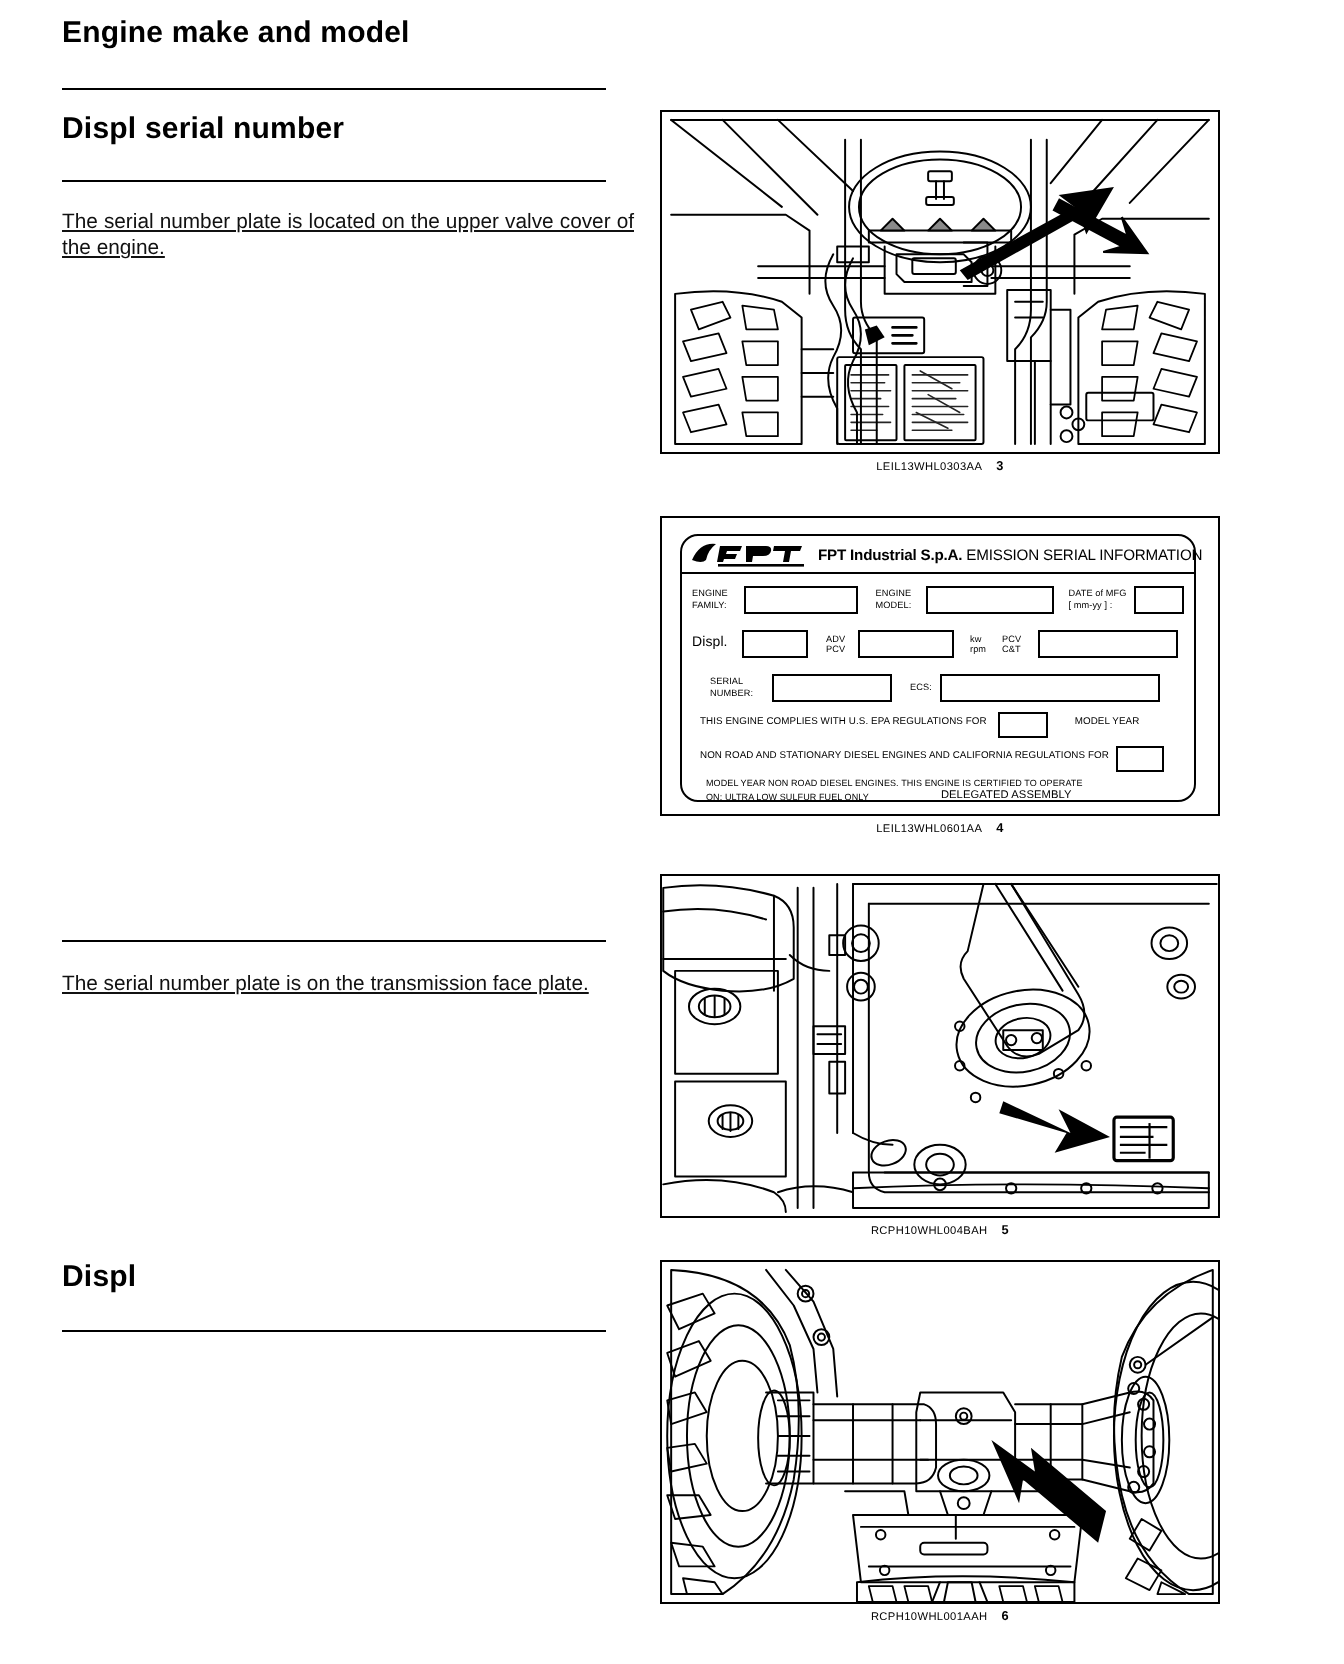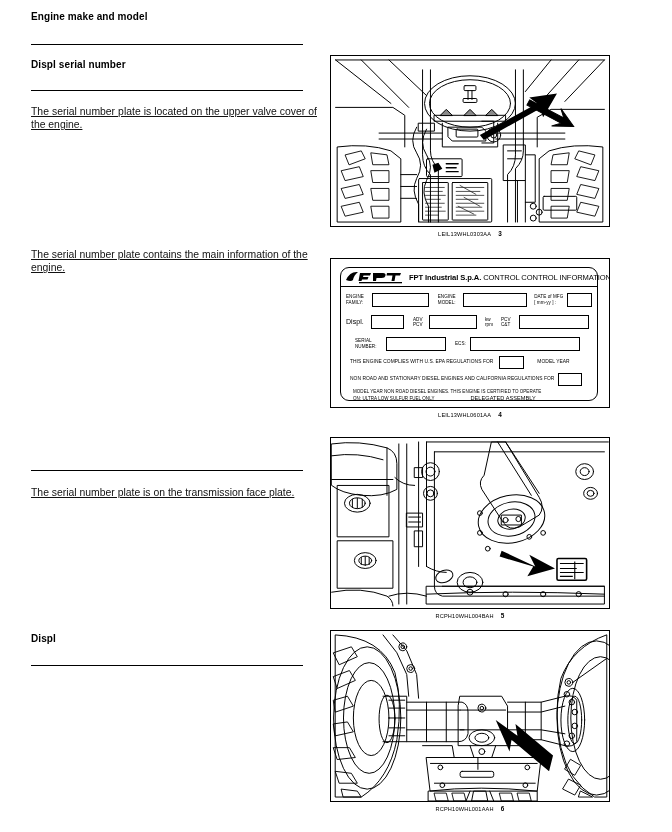--- a/index.html
+++ b/index.html
@@ -16,21 +16,21 @@
     overflow: hidden;
   }
 
   .page {
     position: relative;
     width: 672px;
     height: 832px;
   }
 
   .section-heading {
-    font-size: 10px;
+    font-size: 15px;
     font-weight: bold;
     letter-spacing: 0.1px;
     color: #000;
     line-height: 14px;
   }
 
   .rule {
     border: 0;
     border-top: 1.2px solid #000;
     margin: 0;
@@ -176,21 +176,20 @@
   <div class="section-heading t-engine-make" data-interactable="false">Engine make and model</div>
 
   <hr class="rule r-1" data-interactable="false">
 
   <div class="section-heading t-engine-serial" data-interactable="false">Displ serial number</div>
 
   <hr class="rule r-2" data-interactable="false">
 
   <div class="body-text p-1" data-interactable="false">The serial number plate is located on the upper valve cover of the engine.</div>
 
-  <div class="body-text p-2 nojust" data-interactable="false">The serial number plate contains the main information of the engine.</div>
 
 
   <hr class="rule r-3" data-interactable="false">
 
   <div class="body-text p-3 nojust" data-interactable="false">The serial number plate is on the transmission face plate.</div>
 
   <div class="section-heading t-axle" data-interactable="false">Displ</div>
 
   <hr class="rule r-4" data-interactable="false">
 
@@ -308,21 +307,21 @@
         <div class="label-head" data-interactable="false">
           <svg class="fpt-logo" viewBox="0 0 120 28" data-interactable="false">
             <path d="M2 20 Q10 2 26 4 Q18 10 16 20 Q12 24 2 20 Z" fill="#000"></path>
             <g fill="#000">
               <path d="M30 6 L52 6 L50 11 L37 11 L36 14 L47 14 L45 19 L34 19 L33 22 L27 22 Z"></path>
               <path d="M56 6 L76 6 Q82 6 81 11 Q80 16 73 16 L63 16 L62 22 L56 22 Z M64 10 L73 10 Q76 10 75.5 12 Q75 14 72 14 L63 14 Z"></path>
               <path d="M84 6 L112 6 L110 11 L101 11 L99 22 L93 22 L95 11 L83 11 Z"></path>
             </g>
             <rect x="28" y="24" width="86" height="2.6" fill="#000"></rect>
           </svg>
-          <div class="label-head-text" data-interactable="false"><span data-interactable="false">FPT Industrial S.p.A.</span><span class="thin" data-interactable="false"> CONTROL CONTROL INFORMATION</span></div>
+          <div class="label-head-text" data-interactable="false"><span data-interactable="false">FPT Industrial S.p.A.</span><span class="thin" data-interactable="false"> EMISSION SERIAL INFORMATION</span></div>
         </div>
 
         <div class="lbl-row" style="height:23px; margin-top:1px;" data-interactable="false">
           <div class="lbl-cap" style="width:26px;" data-interactable="false">
             <div data-interactable="false">ENGINE</div>
             <div data-interactable="false">FAMILY:</div>
           </div>
           <div class="box" style="width:59px; height:14px; margin-left:1px;" data-interactable="true"></div>
           <div class="lbl-cap" style="width:25px; margin-left:9px;" data-interactable="false">
             <div data-interactable="false">ENGINE</div>

